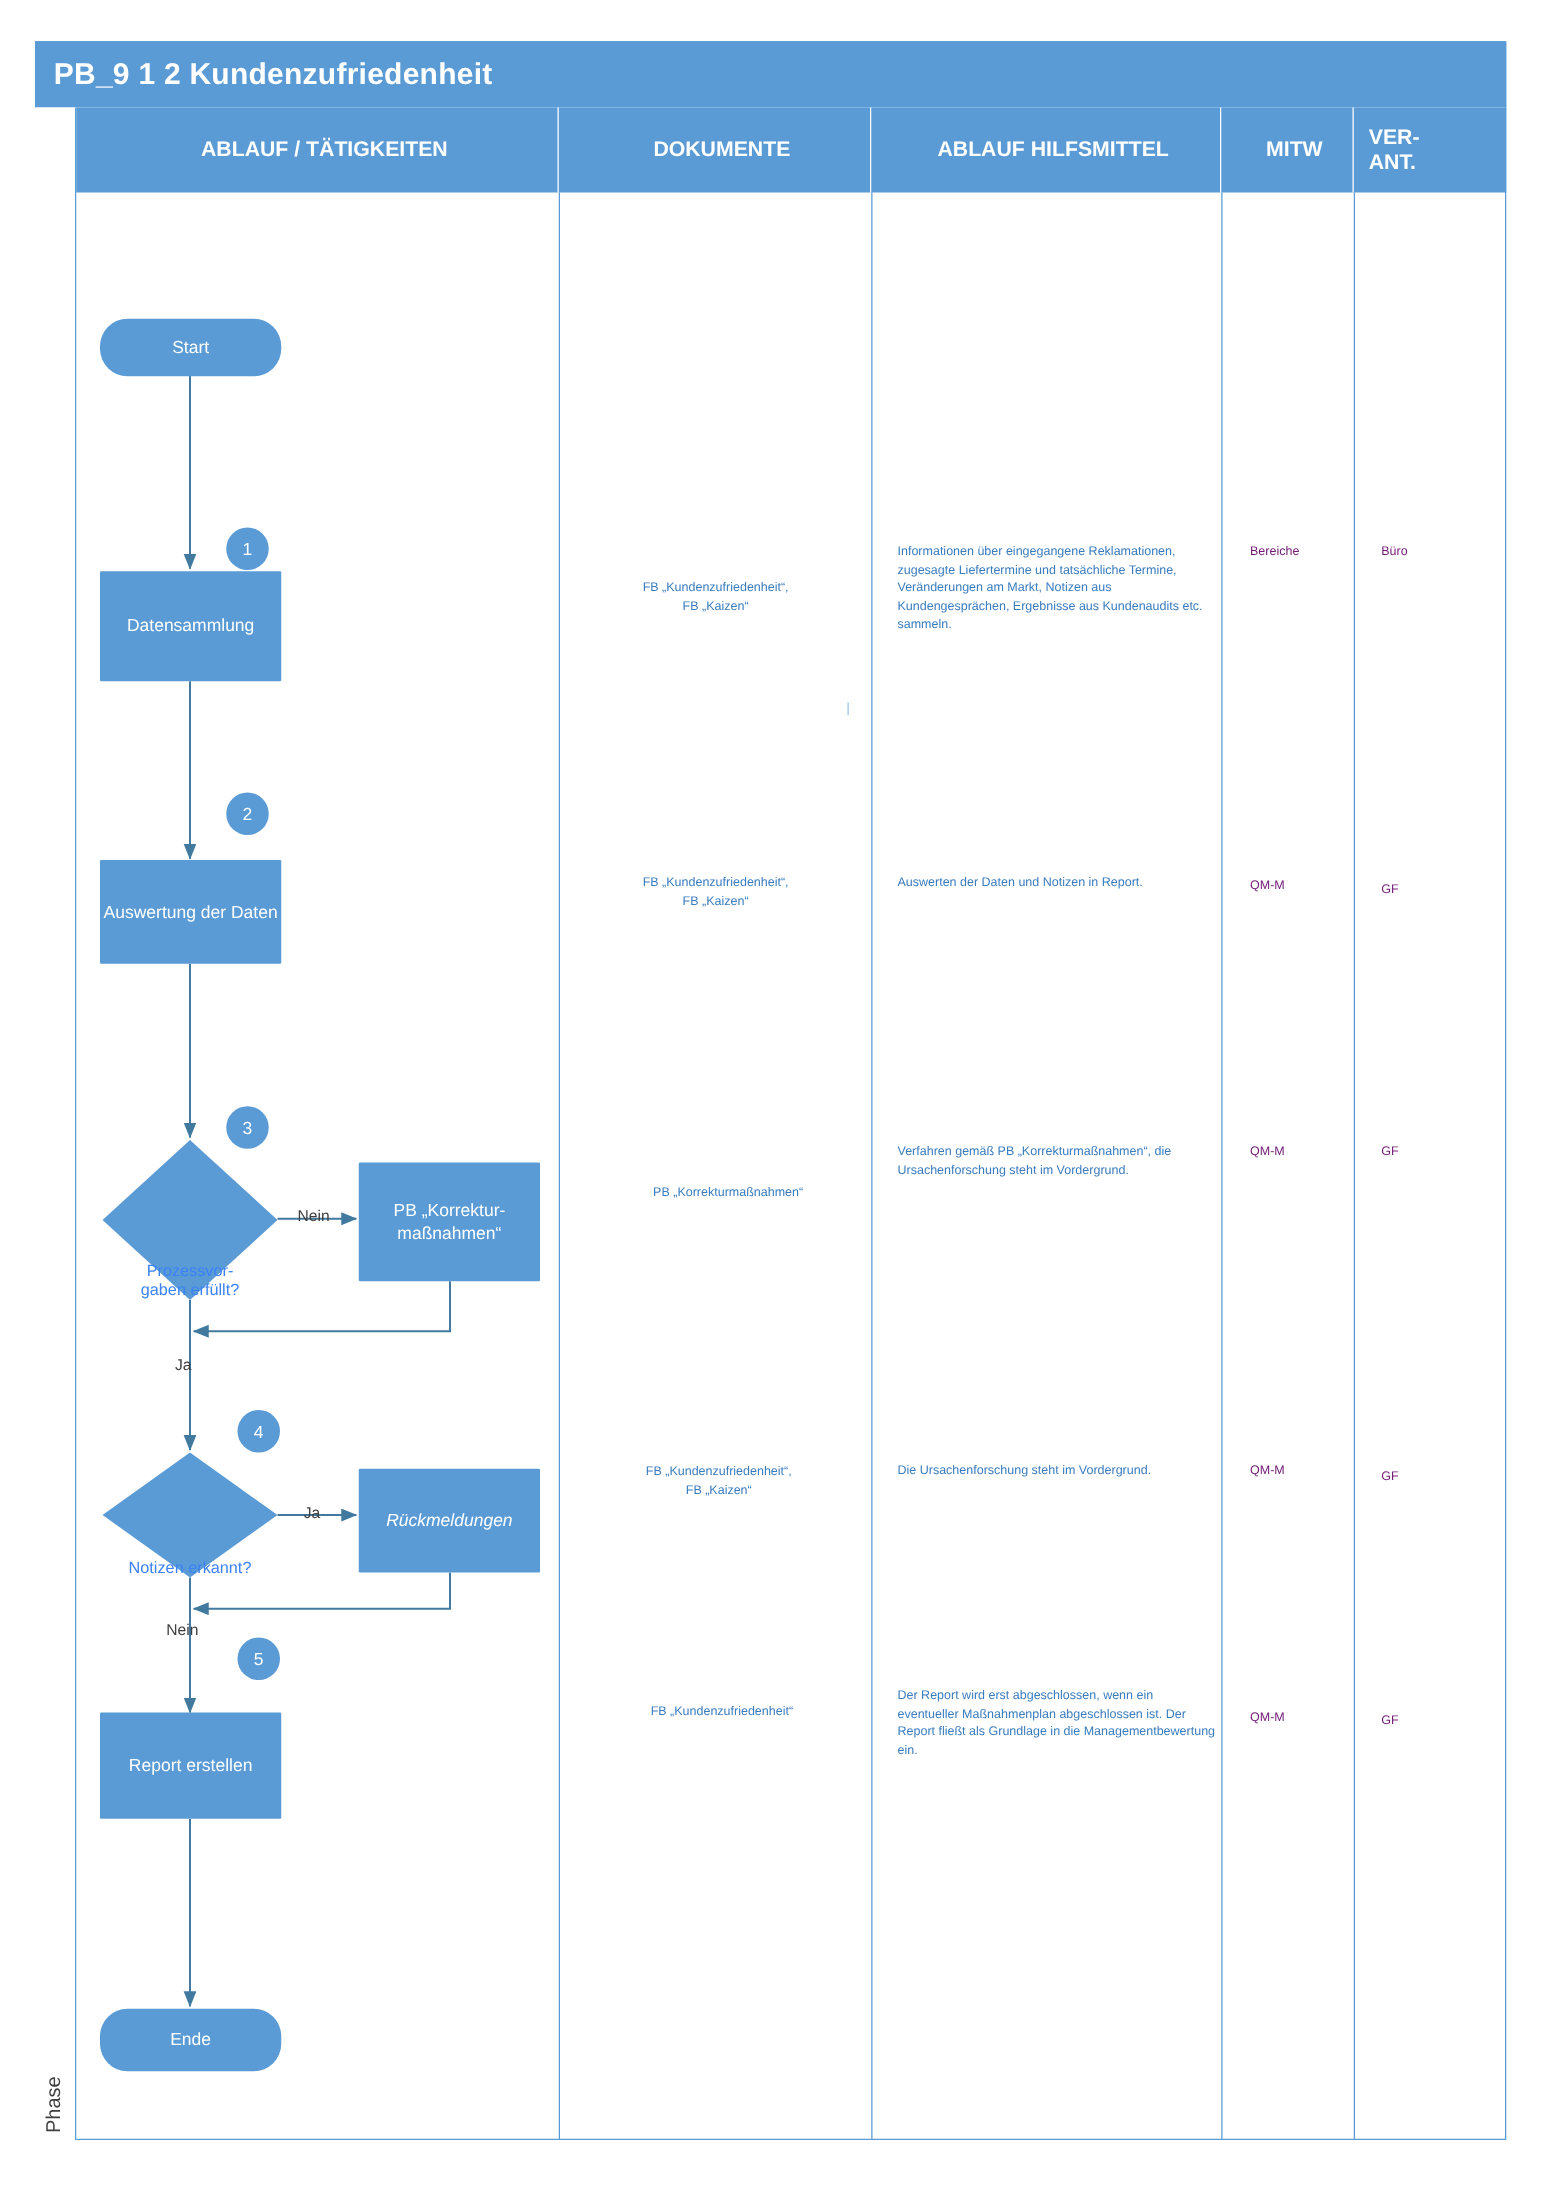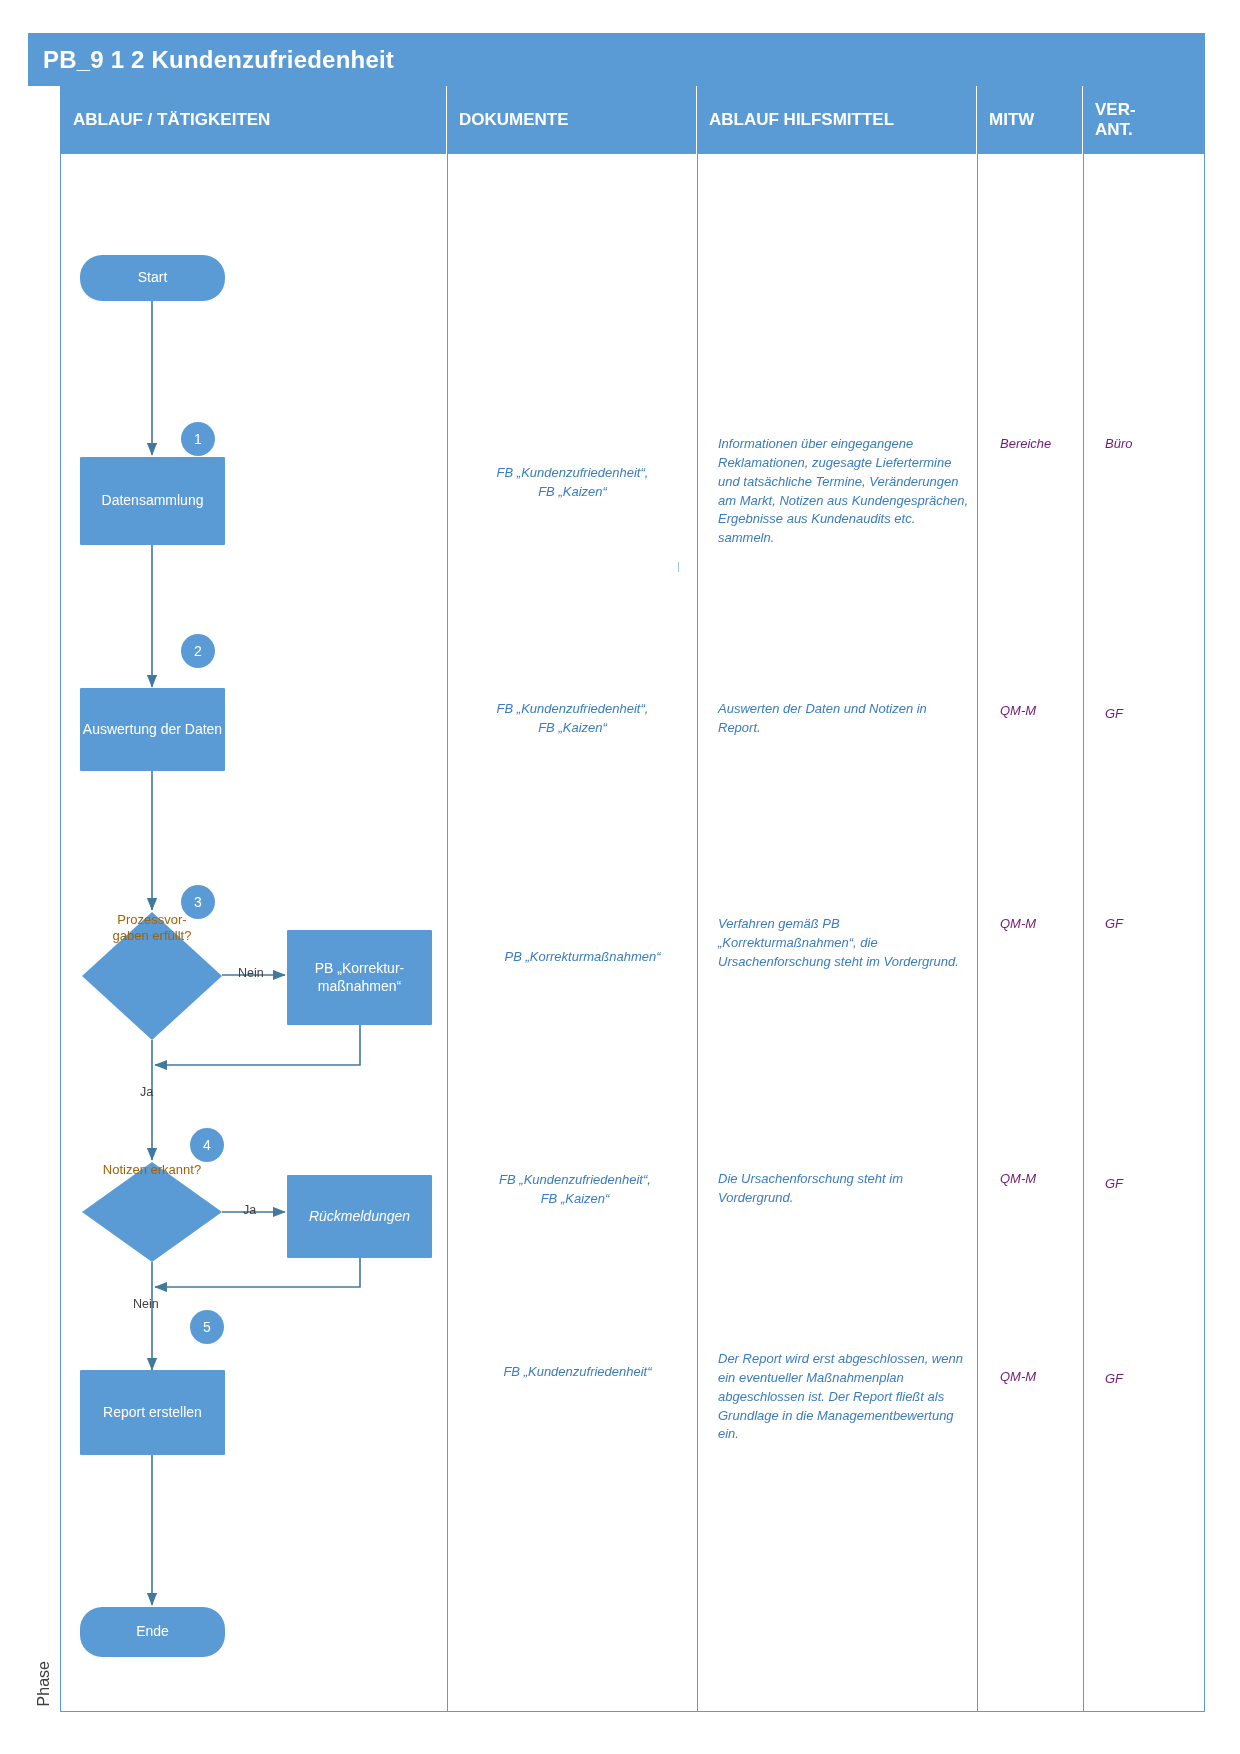--- a/index.html
+++ b/index.html
@@ -91,20 +91,21 @@
     top: 0;
     height: 68px;
     box-sizing: border-box;
     color: #ffffff;
     font-size: 17px;
     font-weight: bold;
     display: flex;
     align-items: center;
     padding-left: 12px;
     border-right: 1px solid #ffffff;
+    justify-content: center;
   }
   .col-head.last { border-right: none; }
   .col-head span { line-height: 1.15; }
 
   
   .col-sep {
     position: absolute;
     top: 154px;
     width: 0;
     height: 1558px;
@@ -136,24 +137,24 @@
   .diamond {
     position: absolute;
     left: 0; top: 0;
     width: 100%; height: 100%;
   }
   .diamond-label {
     position: absolute;
     left: 0; top: 0;
     width: 100%; height: 100%;
     display: flex;
-    align-items: flex-start;
+    align-items: flex-end;
     justify-content: center;
     text-align: center;
-    color: #a16207;
+    color: #3b82f6;
     font-size: 13px;
     line-height: 1.2;
     pointer-events: none;
   }
 
   .step-circle {
     position: absolute;
     width: 34px;
     height: 34px;
     border-radius: 50%;
@@ -162,24 +163,23 @@
     font-size: 14px;
     display: flex;
     align-items: center;
     justify-content: center;
   }
 
   
   .cell-text {
     position: absolute;
     color: #3a7cbe;
-    font-size: 13px;
+    font-size: 10px;
     line-height: 1.45;
     box-sizing: border-box;
-    font-style: italic;
   }
   .cell-text.doc { color: #3a7cbe; text-align: center; }
   .cell-text.help { color: #3a7cbe; }
   .cell-text.mitw, .cell-text.verant { color: #701a75; }
 
   
   .edge-label {
     position: absolute;
     color: #404040;
     font-size: 12.5px;

